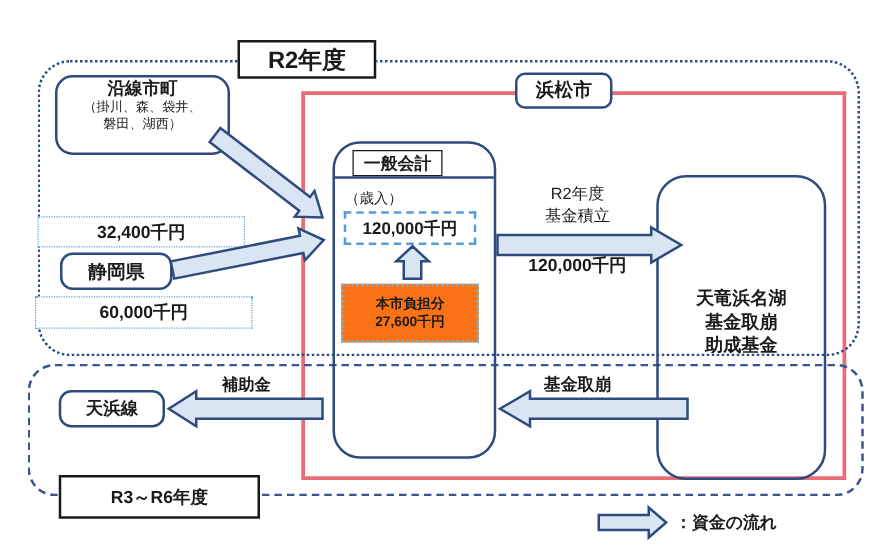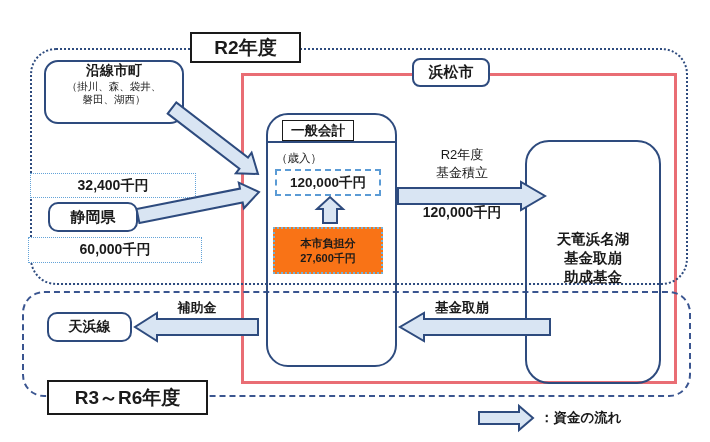--- a/index.html
+++ b/index.html
@@ -38,21 +38,21 @@
 
   
   .r2-label {
     left: 190px; top: 32px; width: 111px; height: 31px;
     background: #fff; border: 2px solid #1a1a1a;
     font-size: 19px; font-weight: bold;
   }
   .r3r6-label {
     left: 47px; top: 380px; width: 161px; height: 35px;
     background: #fff; border: 2px solid #1a1a1a;
-    font-size: 19px; font-weight: bold;
+    font-size: 14px; font-weight: bold;
   }
   .hamamatsu-box {
     left: 412px; top: 58px; width: 78px; height: 29px;
     background: #fff; border: 2.5px solid #2e4b7e; border-radius: 8px;
     font-size: 15px; font-weight: bold;
   }
 
   
   .muni-box {
     left: 44px; top: 60px; width: 140px; height: 64px;

